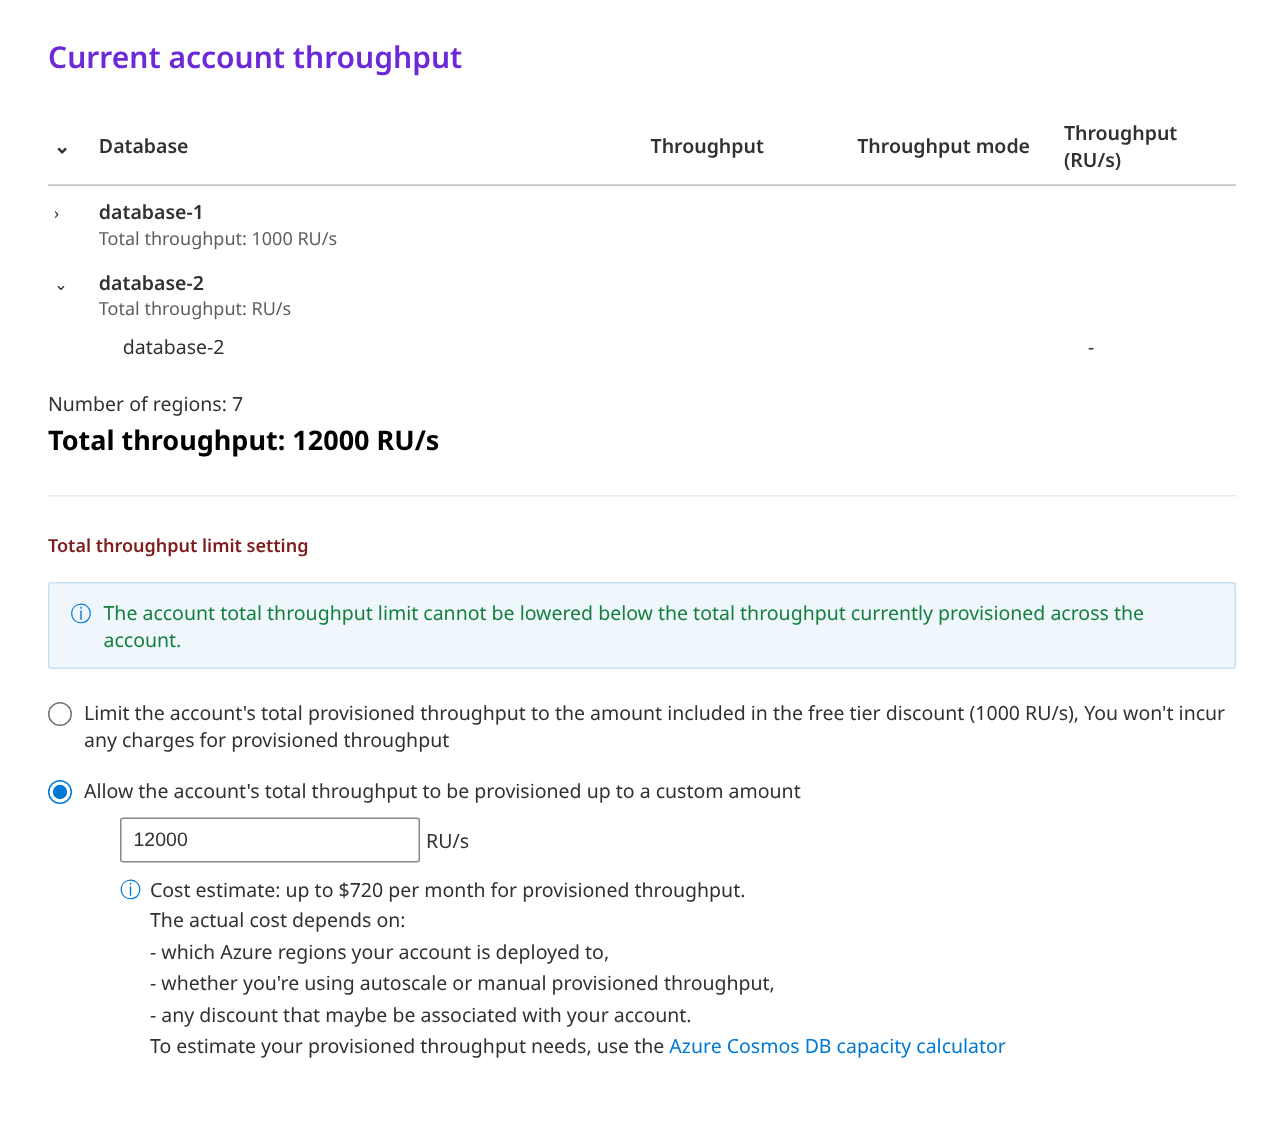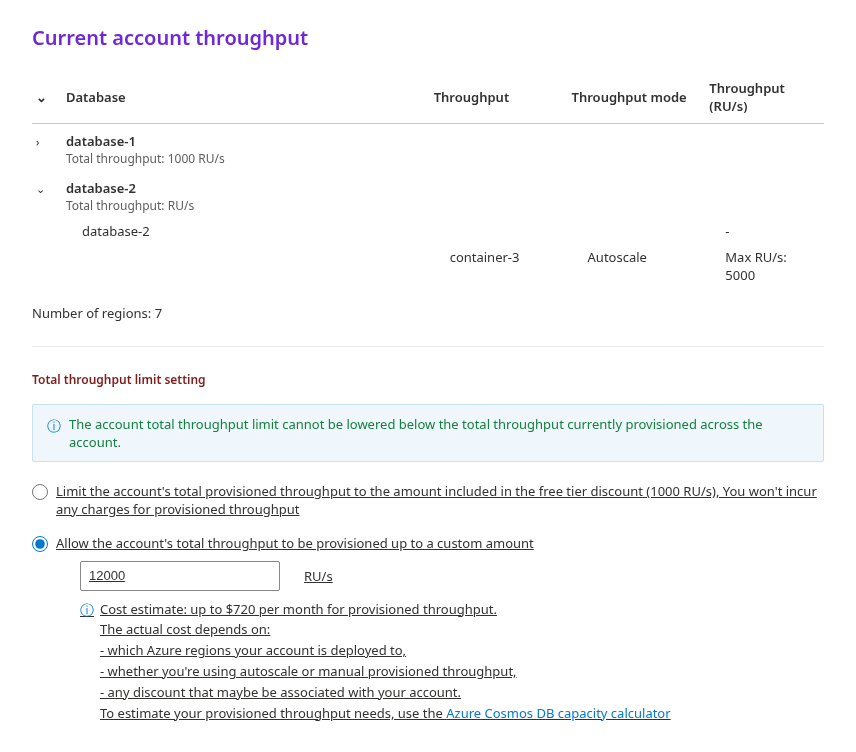--- a/index.html
+++ b/index.html
@@ -127,42 +127,41 @@
       font-size: 13px;
       color: #15803d;
     }
 
     
     .radio-option {
       display: flex;
       align-items: flex-start;
       gap: 8px;
       margin-bottom: 16px;
-      text-decoration: underline;
     }
 
     .radio-option input[type="radio"] {
       margin-top: 2px;
       width: 16px;
       height: 16px;
       cursor: pointer;
       flex-shrink: 0;
       accent-color: #0078d4;
     }
 
     .radio-label {
       font-size: 13px;
       color: #323130;
       line-height: 1.4;
     }
 
     .custom-amount-row {
       display: flex;
       align-items: center;
-      gap: 24px;
+      gap: 4px;
       margin-top: 8px;
       margin-left: 24px;
     }
 
     .custom-input {
       border: 1px solid #8a8886;
       padding: 4px 8px;
       font-size: 13px;
       width: 200px;
       height: 30px;
@@ -254,32 +253,26 @@
     </tr>
 
     <tr class="child-row">
       <td></td>
       <td>database-2</td>
       <td></td>
       <td></td>
       <td>-</td>
     </tr>
 
-    <tr class="child-row">
-      <td></td>
-      <td></td>
-      <td>container-3</td>
-      <td>Autoscale</td>
-      <td>Max RU/s: 5000</td>
-    </tr>
   </tbody>
 </table>
 
 <div class="summary-section">
   <div class="num-regions">Number of regions: 7</div>
+  <div class="total-throughput">Total throughput: 12000 RU/s</div>
 </div>
 
 <hr class="section-divider">
 
 <div class="limit-section">
   <h2>Total throughput limit setting</h2>
 
   <div class="info-banner">
     <span class="info-icon">ⓘ</span>
     <span class="info-text">The account total throughput limit cannot be lowered below the total throughput currently provisioned across the account.</span>

